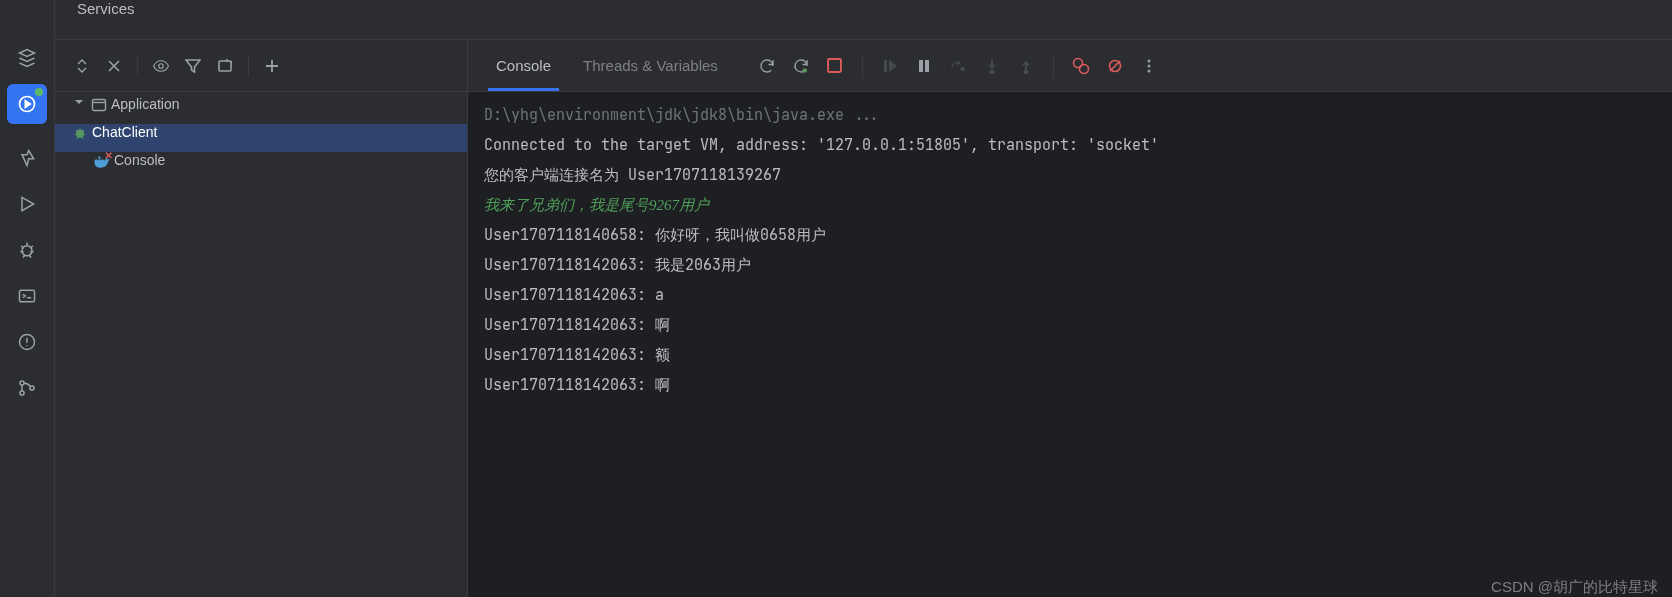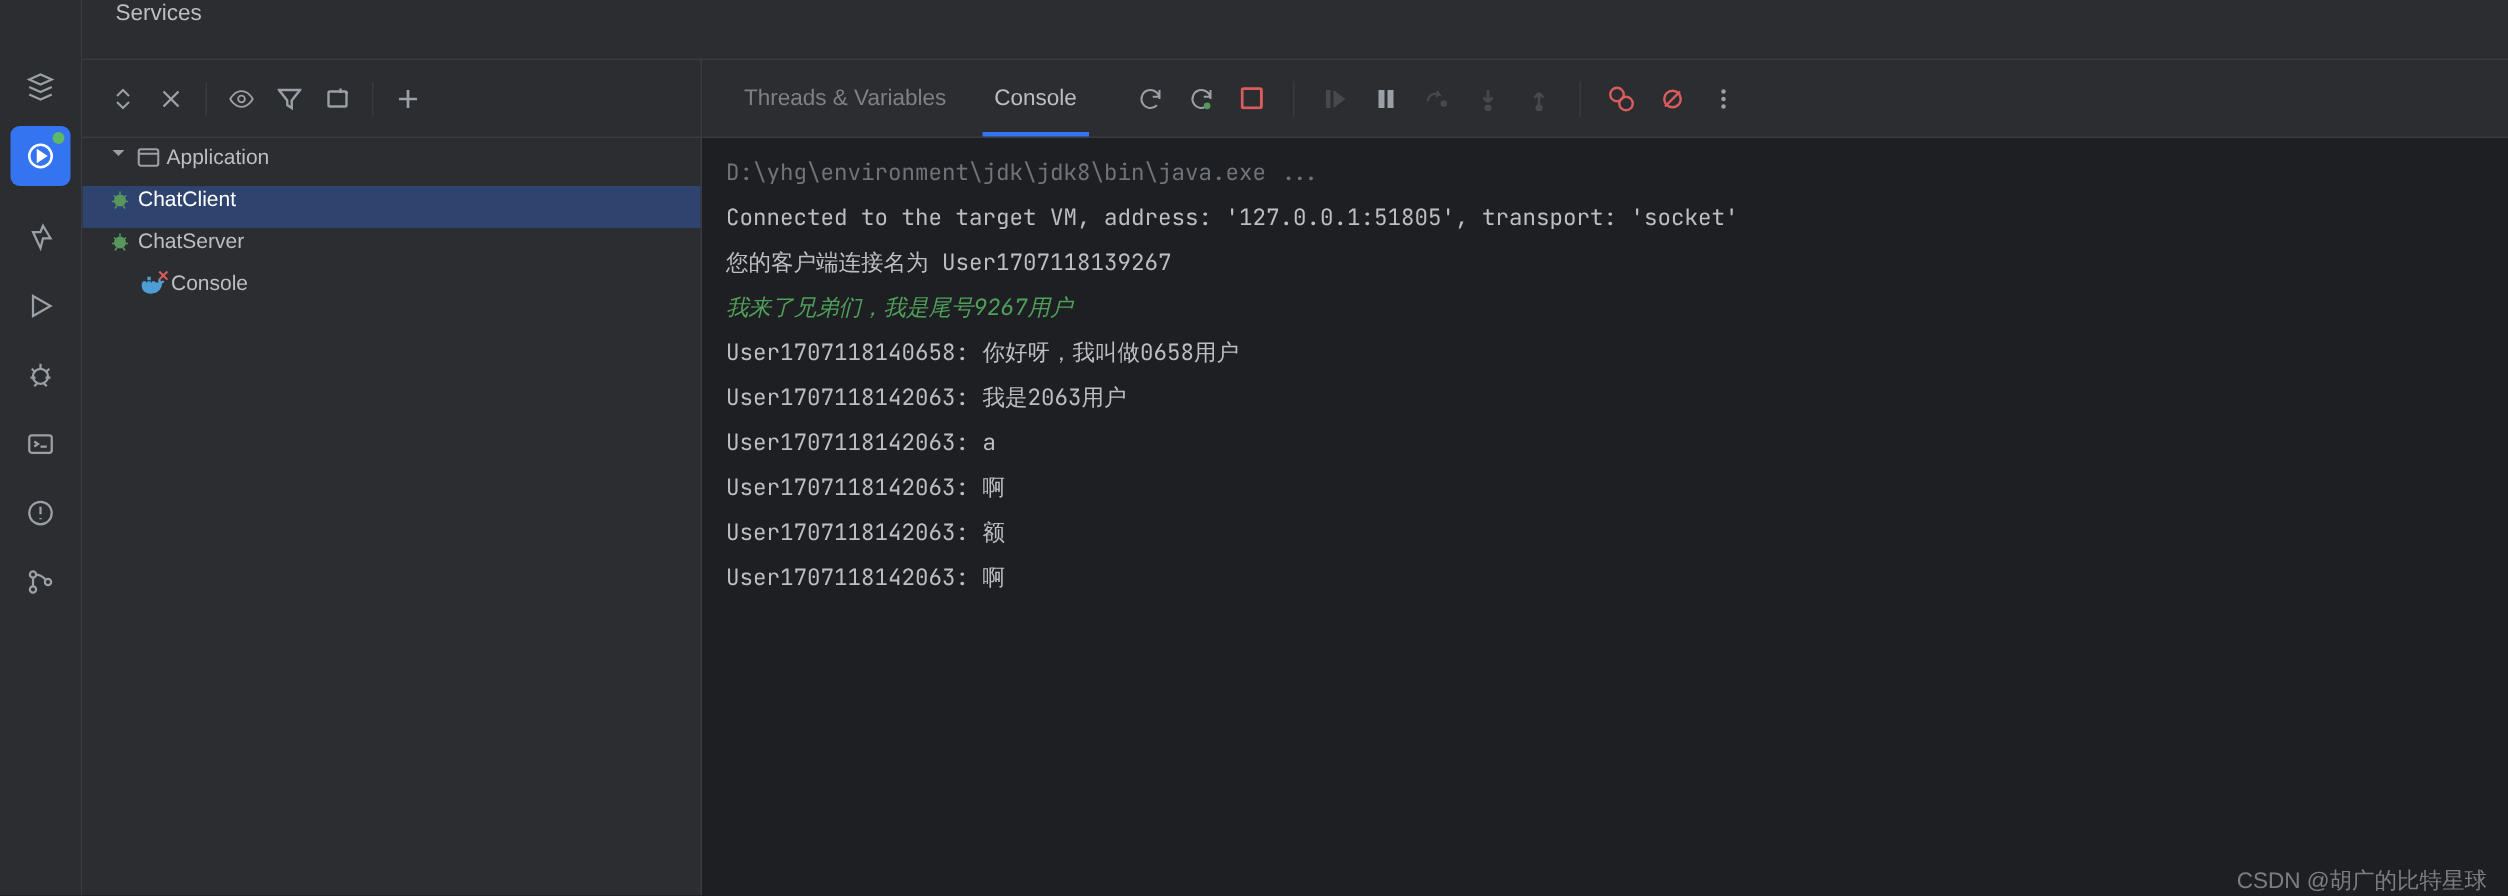--- a/index.html
+++ b/index.html
@@ -184,21 +184,21 @@
     flex: 1;
     padding: 8px 16px;
     font-family: var(--console-mono);
     font-size: 15px;
     line-height: 30px;
     color: var(--text-normal);
     white-space: pre;
     overflow: auto;
   }
   .console .dim { color: var(--text-muted); }
-  .console .green { color: var(--green-text); font-style: italic; }
+  .console .green { color: var(--green-text); font-style: italic; font-family: Liberation Serif, serif; }
 
   .watermark {
     position: absolute;
     right: 14px; bottom: 0;
     color: rgba(220,220,220,0.5);
     font-size: 15px;
     pointer-events: none;
   }
 </style>
 </head>
@@ -322,49 +322,40 @@
 
           <div class="tree-row child selected">
             <span class="icon">
               <svg width="16" height="16" viewBox="0 0 24 24" fill="#57965c">
                   <circle cx="12" cy="13" r="6"></circle>
                   <path d="M12 4v3M6 8l2 2M18 8l-2 2M4 14h4M16 14h4M7 21l2-3M17 21l-2-3" stroke="#57965c" stroke-width="1.6" fill="none"></path>
                 </svg>
             </span>
             <span>ChatClient</span>
           </div>
-          <div class="tree-row child">
-            <span class="icon">
-              <svg width="16" height="16" viewBox="0 0 24 24" fill="#57965c">
-                  <circle cx="12" cy="13" r="6"></circle>
-                  <path d="M12 4v3M6 8l2 2M18 8l-2 2M4 14h4M16 14h4M7 21l2-3M17 21l-2-3" stroke="#57965c" stroke-width="1.6" fill="none"></path>
-                </svg>
-            </span>
-            <span>ChatServer</span>
-          </div>
 
           <div class="tree-row docker">
             <span class="icon" style="position:relative;">
               <svg width="18" height="18" viewBox="0 0 24 24" fill="#4e9ed6">
                   <path d="M3 13h3v-3H3v3zm4 0h3v-3H7v3zm4 0h3v-3h-3v3zm-4-4h3V6H7v3zM2 14c0 4 3 7 8 7 7 0 10-5 10-9 1 0 2-1 2-2-1-1-3 0-3 0s0-2-2-2c-1 2 0 3 0 3H2v3z"></path>
                 </svg>
               <span style="position:absolute;top:-2px;right:-2px;color:#db5c5c;font-size:10px;font-weight:bold;">✕</span>
             </span>
             <span>Console</span>
           </div>
         </div>
       </div>
 
       <div class="right-panel">
         <div class="run-toolbar">
+          <div class="tab active">
+            <span>Console</span>
+          </div>
           <div class="tab">
             <span>Threads &amp; Variables</span>
-          </div>
-          <div class="tab active">
-            <span>Console</span>
           </div>
 
           <div style="width:12px"></div>
           <div class="rt-btn">
             <svg width="18" height="18" viewBox="0 0 24 24" fill="none" stroke="#9aa0a6" stroke-width="1.8">
                 <path d="M20 12a8 8 0 10-2.3 5.6M20 4v6h-6"></path>
               </svg>
           </div>
           <div class="rt-btn">
             <svg width="18" height="18" viewBox="0 0 24 24" fill="none" stroke="#9aa0a6" stroke-width="1.8">

